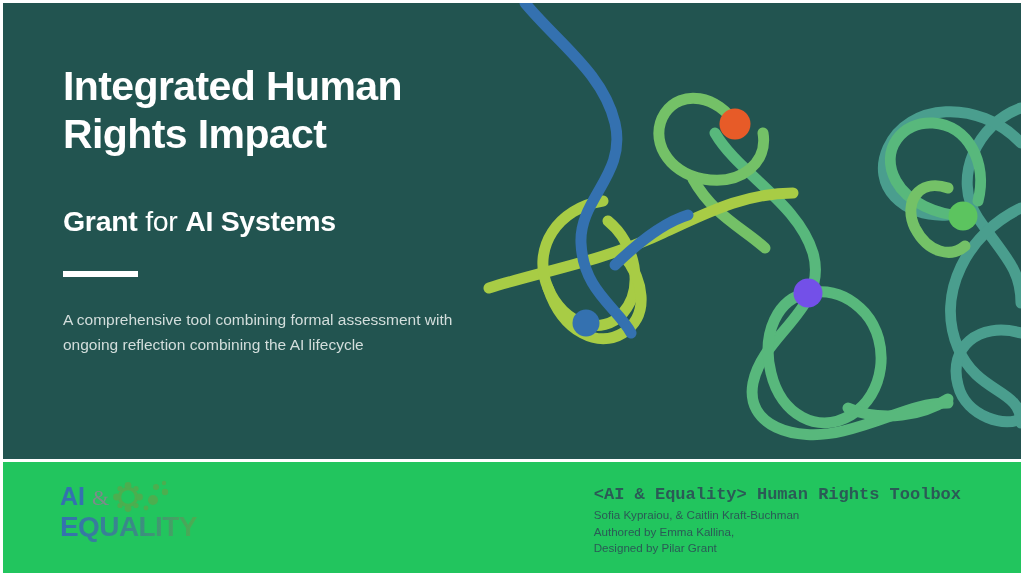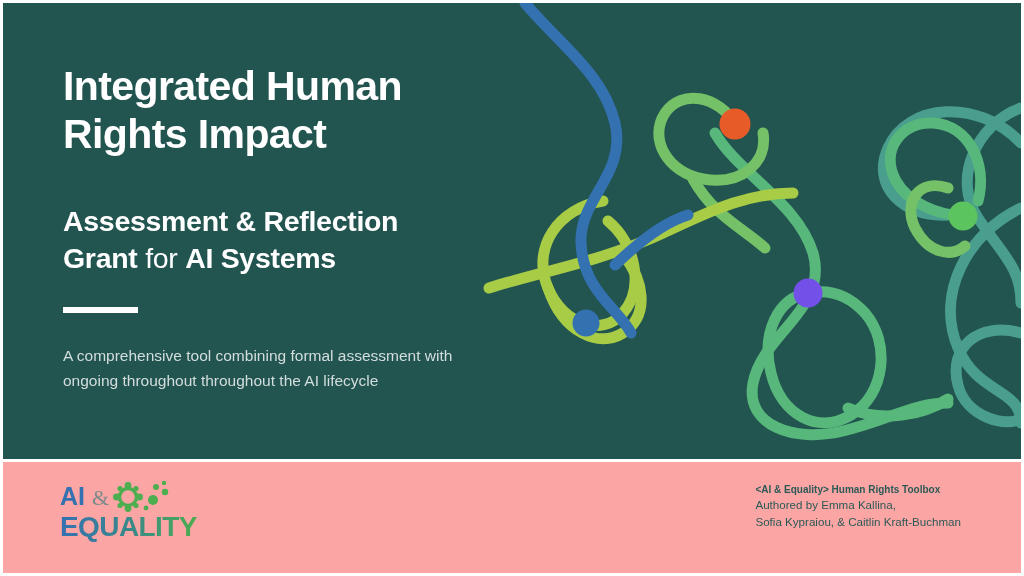--- a/index.html
+++ b/index.html
@@ -82,41 +82,42 @@
     margin-top: 30px;
     max-width: 400px;
   }
   
   .footer {
     position: absolute;
     left: 3px;
     top: 462px;
     width: 1018px;
     height: 111px;
-    background: #fca5a5;
+    background: #22c55e;
   }
   .logo {
     position: absolute;
     left: 57px;
     top: 18px;
     width: 145px;
     height: 62px;
   }
   .credits {
     position: absolute;
     right: 60px;
     top: 21px;
     text-align: left;
     color: #2b5a56;
     font-size: 11.6px;
     line-height: 1.42;
   }
   .credits .bold {
     font-weight: bold;
-    font-size: 10px;
+    font-size: 17px;
+    font-family: Liberation Mono, monospace;
   }
   .credits div {
     white-space: nowrap;
   }
 </style>
 </head>
 <body>
 
 <div class="slide">
 
@@ -174,27 +175,26 @@
       <circle cx="960" cy="213" r="14.5" fill="#5cc45f"></circle>
       <circle cx="805" cy="290" r="14.5" fill="#7350e8"></circle>
       <circle cx="583" cy="320" r="13.5" fill="#3471b0"></circle>
     </svg>
 
     <div class="text-col">
       <h1 class="title">Integrated Human
 Rights Impact</h1>
 
       <div class="subtitle-block">
-        <div class="subtitle">Assessment &amp; Reflection</div>
         <div class="subtitle"><span>Grant</span><span class="reg"> for </span><span class="ital">AI Systems</span></div>
       </div>
 
       <div class="rule"></div>
 
-      <p class="desc">A comprehensive tool combining formal assessment with ongoing throughout throughout the AI lifecycle</p>
+      <p class="desc">A comprehensive tool combining formal assessment with ongoing reflection combining the AI lifecycle</p>
     </div>
   </div>
 
   <div class="footer">
 
     <svg class="logo" viewBox="0 0 145 62" xmlns="http://www.w3.org/2000/svg">
 
       <text x="0" y="25" font-family="Liberation Sans, sans-serif" font-size="25" font-weight="bold" fill="#3471b0">AI</text>
 
       <text x="32" y="25" font-family="Liberation Serif, serif" font-size="22" fill="#7d8b8a">&amp;</text>
@@ -222,18 +222,19 @@
           <stop offset="0%" stop-color="#3471b0"></stop>
           <stop offset="55%" stop-color="#3b8b85"></stop>
           <stop offset="100%" stop-color="#4cae4f"></stop>
         </linearGradient>
       </defs>
       <text x="0" y="56" font-family="Liberation Sans, sans-serif" font-size="28" font-weight="bold" fill="url(#eqgrad)" letter-spacing="-0.6">EQUALITY</text>
     </svg>
 
     <div class="credits">
       <div class="bold">&lt;AI &amp; Equality&gt; Human Rights Toolbox</div>
+      <div>Sofia Kypraiou, &amp; Caitlin Kraft-Buchman</div>
       <div>Authored by Emma Kallina,</div>
-      <div>Sofia Kypraiou, &amp; Caitlin Kraft-Buchman</div>
+      <div>Designed by Pilar Grant</div>
     </div>
   </div>
 
 </div>
 
 </body></html>

